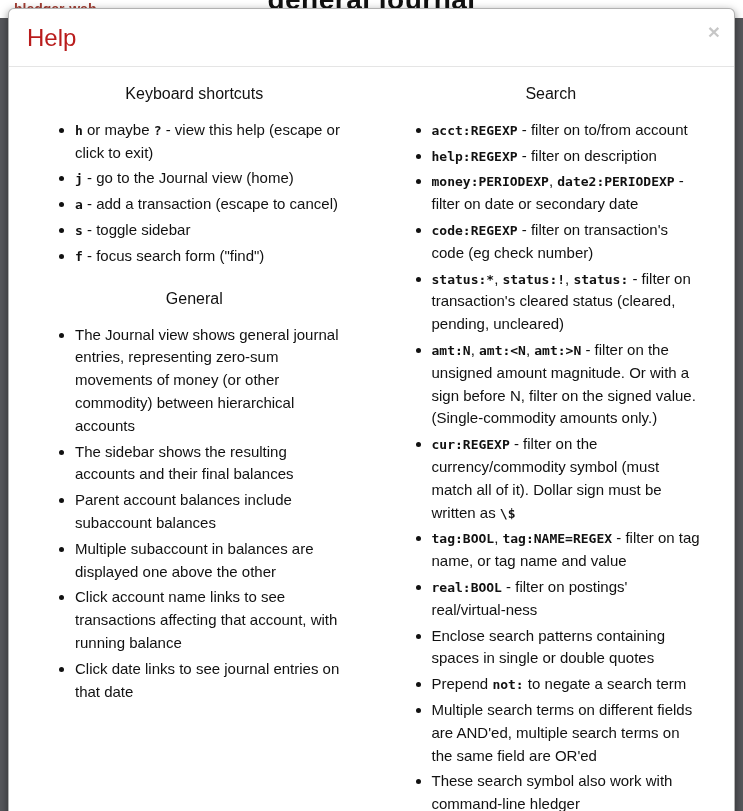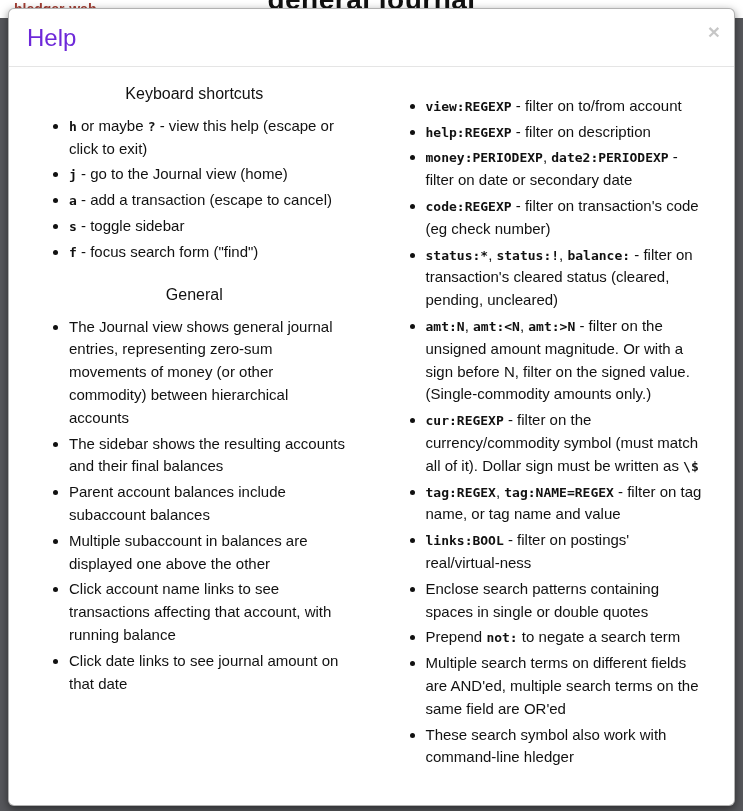--- a/index.html
+++ b/index.html
@@ -35,21 +35,21 @@
     border-radius: 6px;
     box-shadow: 0 3px 9px rgba(0,0,0,0.5);
     overflow: hidden;
   }
   .modal-header {
     position: relative;
     padding: 15px 18px 13px;
     border-bottom: 1px solid #e5e5e5;
   }
   .modal-title {
-    font-size: 24px; font-weight: 500; color: #6d28d9; line-height: 1.2;
+    font-size: 24px; font-weight: 500; color: #b91c1c; line-height: 1.2;
   }
   .close-btn {
     position: absolute; right: 14px; top: 12px;
     background: none; border: none; cursor: pointer;
     font-size: 21px; font-weight: bold; line-height: 1;
     color: #000; opacity: 0.22;
     font-family: "Liberation Sans", sans-serif;
   }
   .modal-body {
     padding: 18px 18px 26px 20px;
@@ -58,21 +58,21 @@
   .col { flex: 1; min-width: 0; }
 
   .section-heading {
     font-size: 16px; font-weight: normal; color: #111;
     margin: 0 0 12px 0;
     text-align: center;
   }
   section + section .section-heading { margin-top: 22px; }
 
   ul.rich-list {
-    margin: 10px; padding-left: 30px;
+    margin: 16px; padding-left: 30px;
     list-style: disc outside;
     font-size: 15px; line-height: 1.52; color: #111;
   }
   ul.rich-list li { margin-bottom: 3px; }
 
   code {
     font-family: "DejaVu Sans Mono", "Liberation Mono", monospace;
     font-weight: bold; font-size: 13px; color: #111;
   }
 </style>
@@ -103,37 +103,38 @@
           </ul>
       </section>
       <section>
         <h4 class="section-heading">General</h4>
         <ul class="rich-list">
             <li>The Journal view shows general journal entries, representing zero-sum movements of money (or other commodity) between hierarchical accounts</li>
             <li>The sidebar shows the resulting accounts and their final balances</li>
             <li>Parent account balances include subaccount balances</li>
             <li>Multiple subaccount in balances are displayed one above the other</li>
             <li>Click account name links to see transactions affecting that account, with running balance</li>
-            <li>Click date links to see journal amount on that date</li>
+            <li>Click date links to see journal entries on that date</li>
           </ul>
       </section>
     </div>
 
     <div class="col">
       <section>
+        <h4 class="section-heading">Search</h4>
         <ul class="rich-list">
-            <li><code>view:REGEXP</code> - filter on to/from account</li>
+            <li><code>acct:REGEXP</code> - filter on to/from account</li>
             <li><code>help:REGEXP</code> - filter on description</li>
             <li><code>money:PERIODEXP</code>, <code>date2:PERIODEXP</code> - filter on date or secondary date</li>
             <li><code>code:REGEXP</code> - filter on transaction's code (eg check number)</li>
-            <li><code>status:*</code>, <code>status:!</code>, <code>balance:</code> - filter on transaction's cleared status (cleared, pending, uncleared)</li>
+            <li><code>status:*</code>, <code>status:!</code>, <code>status:</code> - filter on transaction's cleared status (cleared, pending, uncleared)</li>
             <li><code>amt:N</code>, <code>amt:&lt;N</code>, <code>amt:&gt;N</code> - filter on the unsigned amount magnitude. Or with a sign before N, filter on the signed value. (Single-commodity amounts only.)</li>
             <li><code>cur:REGEXP</code> - filter on the currency/commodity symbol (must match all of it). Dollar sign must be written as <code>\$</code></li>
-            <li><code>tag:REGEX</code>, <code>tag:NAME=REGEX</code> - filter on tag name, or tag name and value</li>
-            <li><code>links:BOOL</code> - filter on postings' real/virtual-ness</li>
+            <li><code>tag:BOOL</code>, <code>tag:NAME=REGEX</code> - filter on tag name, or tag name and value</li>
+            <li><code>real:BOOL</code> - filter on postings' real/virtual-ness</li>
             <li>Enclose search patterns containing spaces in single or double quotes</li>
             <li>Prepend <code>not:</code> to negate a search term</li>
             <li>Multiple search terms on different fields are AND'ed, multiple search terms on the same field are OR'ed</li>
             <li>These search symbol also work with command-line hledger</li>
           </ul>
       </section>
     </div>
 
   </div>
 </div>

